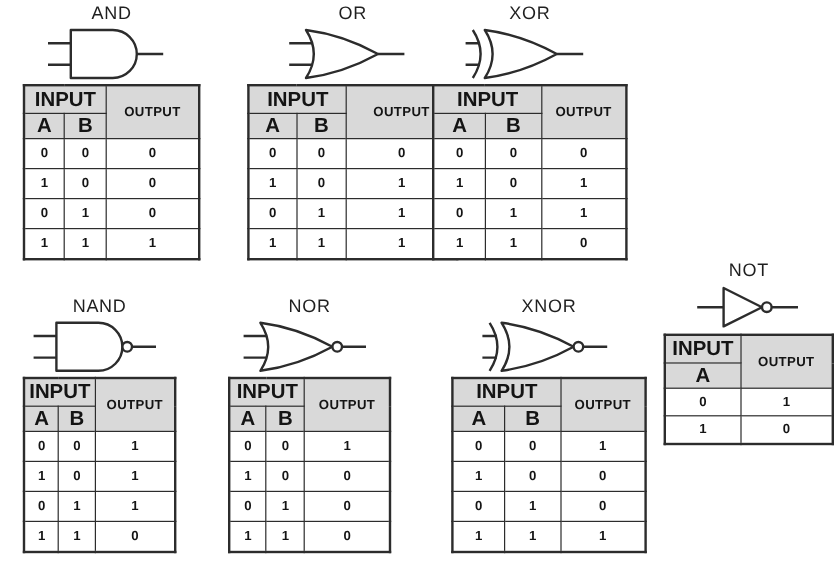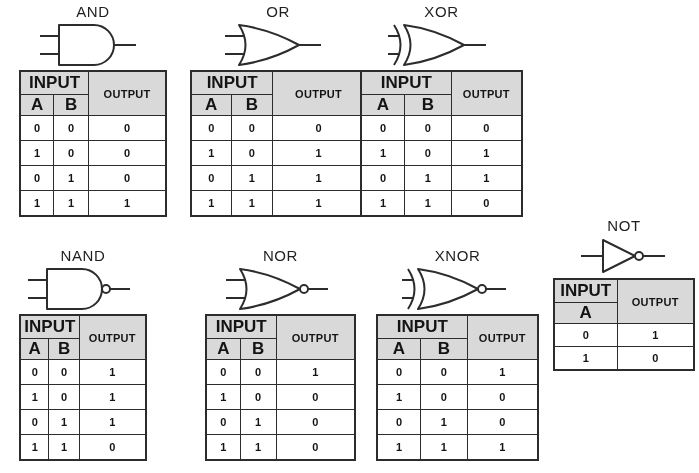--- a/index.html
+++ b/index.html
@@ -82,21 +82,21 @@
           </tr>
           <tr>
             <td>1</td>
             <td>1</td>
             <td>1</td>
           </tr>
         </tbody>
     </table>
   </div>
 
-  <div class="block" style="left:190px;top:2px;width:176px;">
+  <div class="block" style="left:206px;top:2px;width:176px;">
     <div class="gate-title">OR</div>
     <svg class="gate" width="110" height="46" viewBox="0 0 110 46">
       <line x1="2" y1="14" x2="25" y2="14"></line>
         <line x1="2" y1="32" x2="25" y2="32"></line>
       <path class="body" d="M16 3 Q47 7 76 23 Q47 39 16 43 Q29 23 16 3 Z"></path>
       <line x1="76" y1="23" x2="98" y2="23"></line>
     </svg>
     <table class="tt">
       <colgroup>
           <col class="ca">
@@ -266,21 +266,21 @@
           </tr>
           <tr>
             <td>1</td>
             <td>1</td>
             <td>0</td>
           </tr>
         </tbody>
     </table>
   </div>
 
-  <div class="block" style="left:205px;top:246px;width:151px;">
+  <div class="block" style="left:190px;top:246px;width:136px;">
     <div class="gate-title">NOR</div>
     <svg class="gate" width="114" height="46" viewBox="0 0 114 46">
       <line x1="2" y1="14" x2="25" y2="14"></line>
         <line x1="2" y1="32" x2="25" y2="32"></line>
       <path class="body" d="M16 3 Q47 7 76 23 Q47 39 16 43 Q29 23 16 3 Z"></path>
       <circle cx="80" cy="23" r="4"></circle>
       <line x1="84" y1="23" x2="104" y2="23"></line>
     </svg>
     <table class="tt">
       <colgroup>

